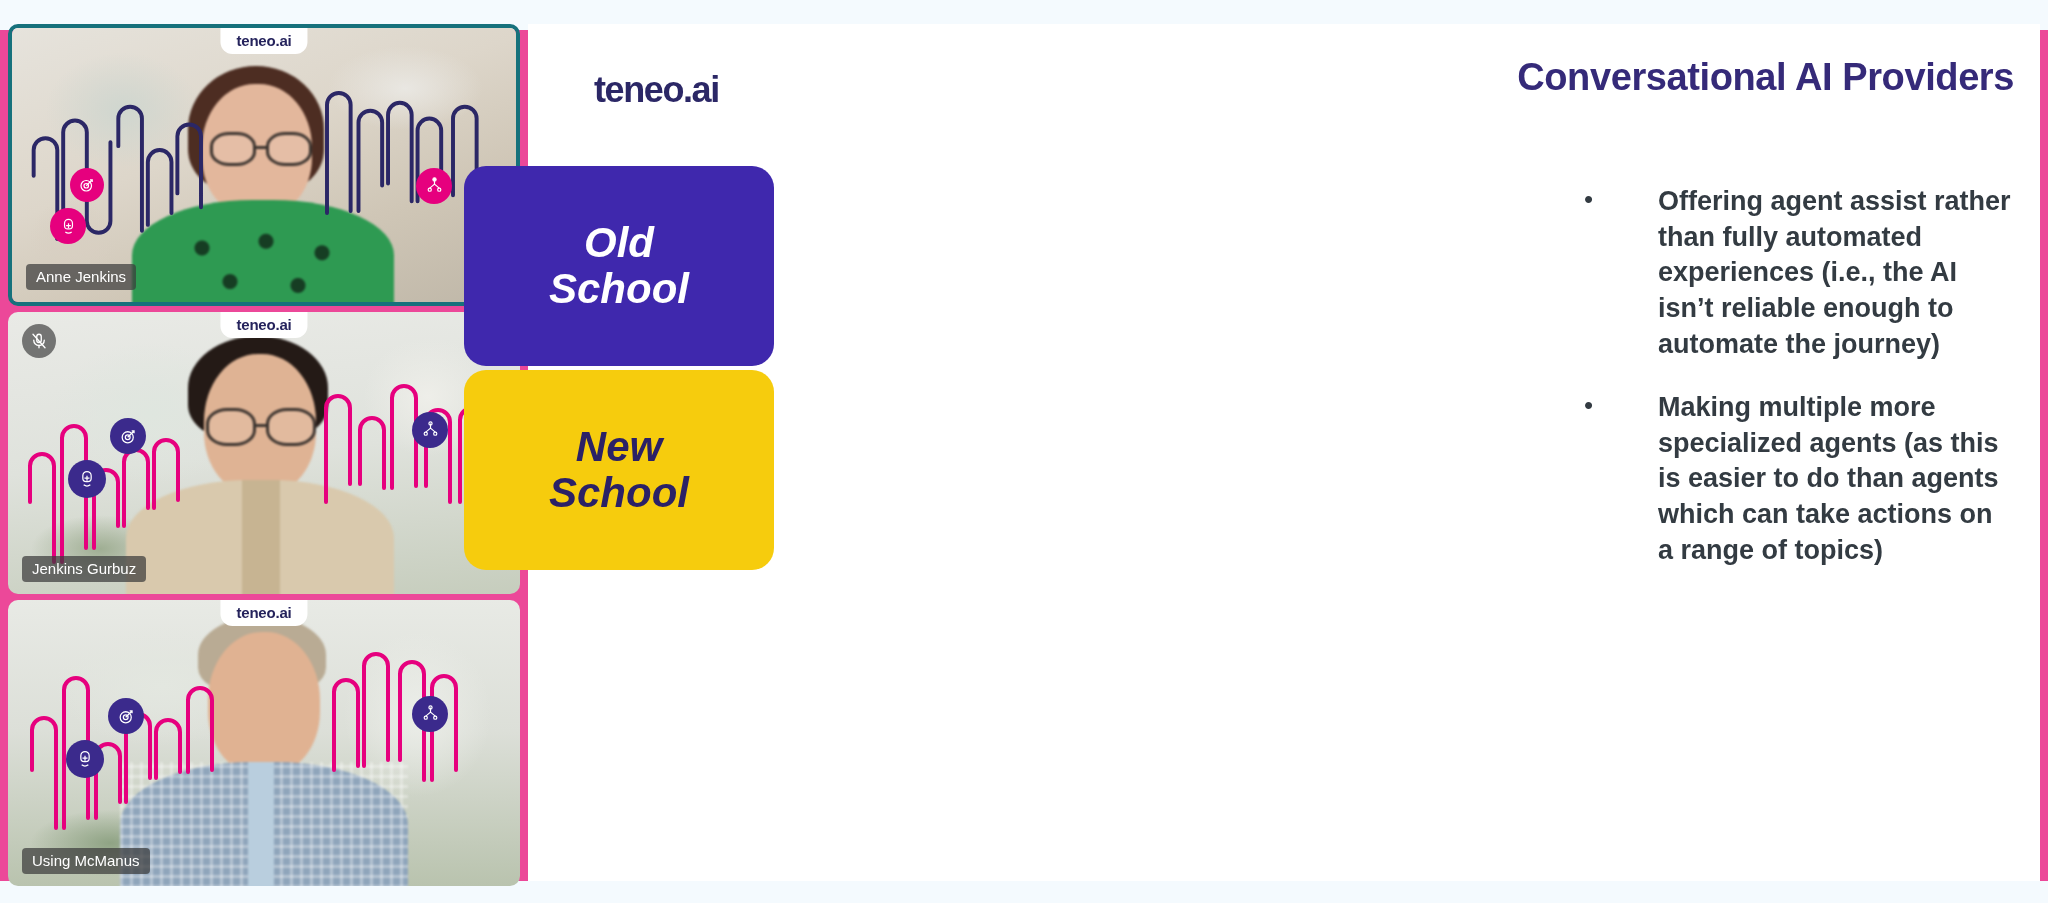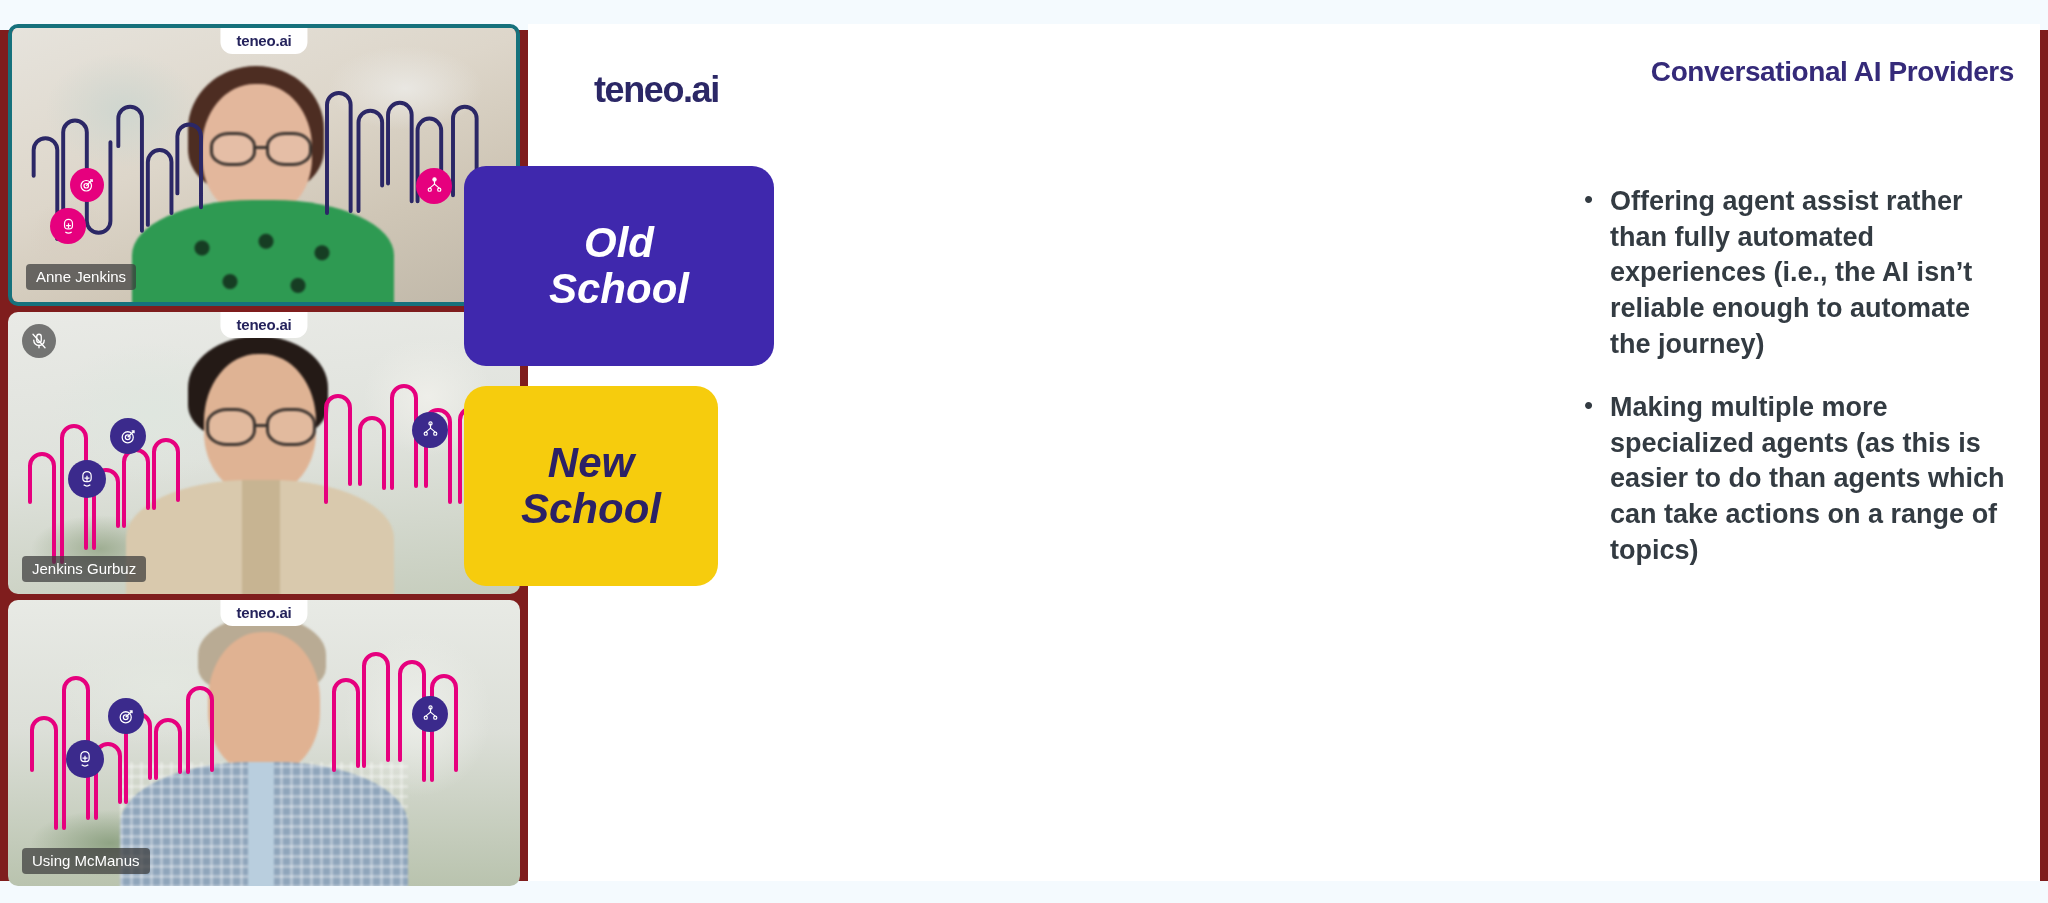--- a/index.html
+++ b/index.html
@@ -2,21 +2,21 @@
 <html><head>
 <meta charset="utf-8">
 <style>
   * { box-sizing: border-box; margin: 0; padding: 0; }
   html, body {
     width: 2048px; height: 903px;
     background: #ffffff;
     font-family: "Liberation Sans", sans-serif;
     overflow: hidden;
   }
-  #root { position: relative; width: 2048px; height: 903px; background: #7f1d1d; }
+  #root { position: relative; width: 2048px; height: 903px; background: #ec4899; }
 
   
   .chrome-band-top {
     position: absolute; left: 0; top: 0; width: 2048px; height: 30px;
     background: #f4fafe;
   }
   .chrome-band-bottom {
     position: absolute; left: 0; bottom: 0; width: 2048px; height: 22px;
     background: #f4fafe;
   }
@@ -107,21 +107,21 @@
     position: absolute; left: 528px; top: 24px;
     width: 1512px; height: 857px; background: #ffffff;
   }
   .brand-logo {
     position: absolute; left: 66px; top: 45px;
     font-size: 36px; font-weight: 700; letter-spacing: -1.4px;
     color: #2b2766;
   }
   .slide-title {
     position: absolute; right: 26px; top: 32px;
-    font-size: 28px; font-weight: 700; letter-spacing: -0.4px;
+    font-size: 38px; font-weight: 700; letter-spacing: -0.4px;
     color: #352a79;
     text-align: right;
   }
 
   .flow { position: absolute; left: 0; top: 0; width: 1512px; height: 857px; }
 
   .arrow-wrap { position: absolute; }
   .arrow-svg { position: absolute; left: 0; top: 0; }
   .arrow-text {
     position: absolute; left: 0; top: 0; width: 100%; height: 100%;
@@ -147,21 +147,21 @@
     line-height: 1.3; margin-bottom: 34px;
   }
   .bullet-row {
     display: flex; gap: 16px; margin-bottom: 28px;
   }
   .bullet-dot {
     flex: 0 0 auto; width: 10px; padding-top: 10px;
     font-size: 26px; line-height: 0.4; color: #333b42;
   }
   .bullet-text {
-    font-size: 27px; font-weight: 700; color: #333b42; line-height: 1.32;
+    font-size: 27px; font-weight: 700; color: #333b42; line-height: 1.32; margin-left: 48px;
   }
 </style>
 </head>
 <body>
 
 <div id="root">
 
   <div class="chrome-band-top"></div>
   <div class="chrome-band-bottom"></div>
 
@@ -354,21 +354,21 @@
 
     <div class="flow">
 
       <div class="label-box label-old" style="left:-64px; top:142px; width:310px; height:200px;">
         <div>
           <div>Old</div>
           <div>School</div>
         </div>
       </div>
 
-      <div class="label-box label-new" style="left:-64px; top:346px; width:254px; height:200px;margin-top:16px;">
+      <div class="label-box label-new" style="left:-64px; top:346px; width:310px; height:200px;">
         <div>
           <div>New</div>
           <div>School</div>
         </div>
       </div>
     </div>
 
     <div class="notes">
 
       <div class="bullet-row">

